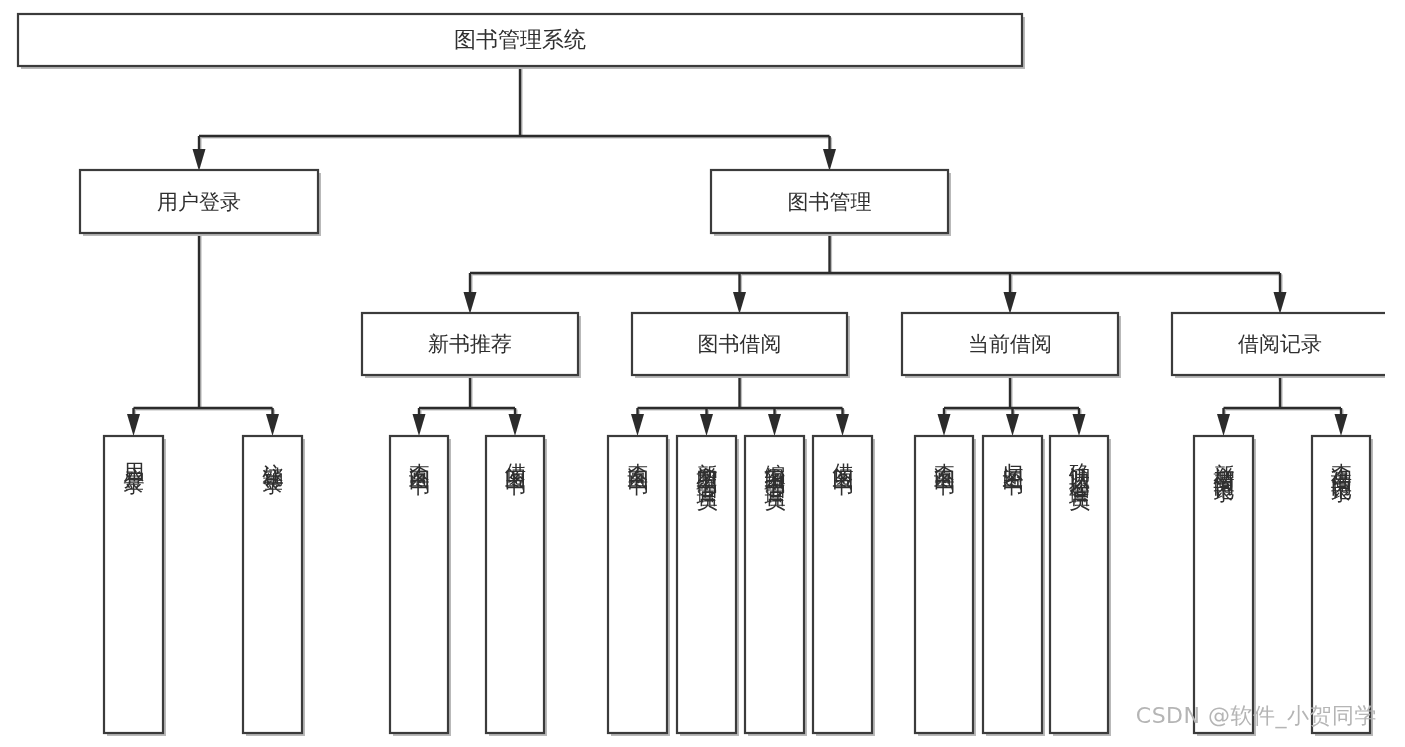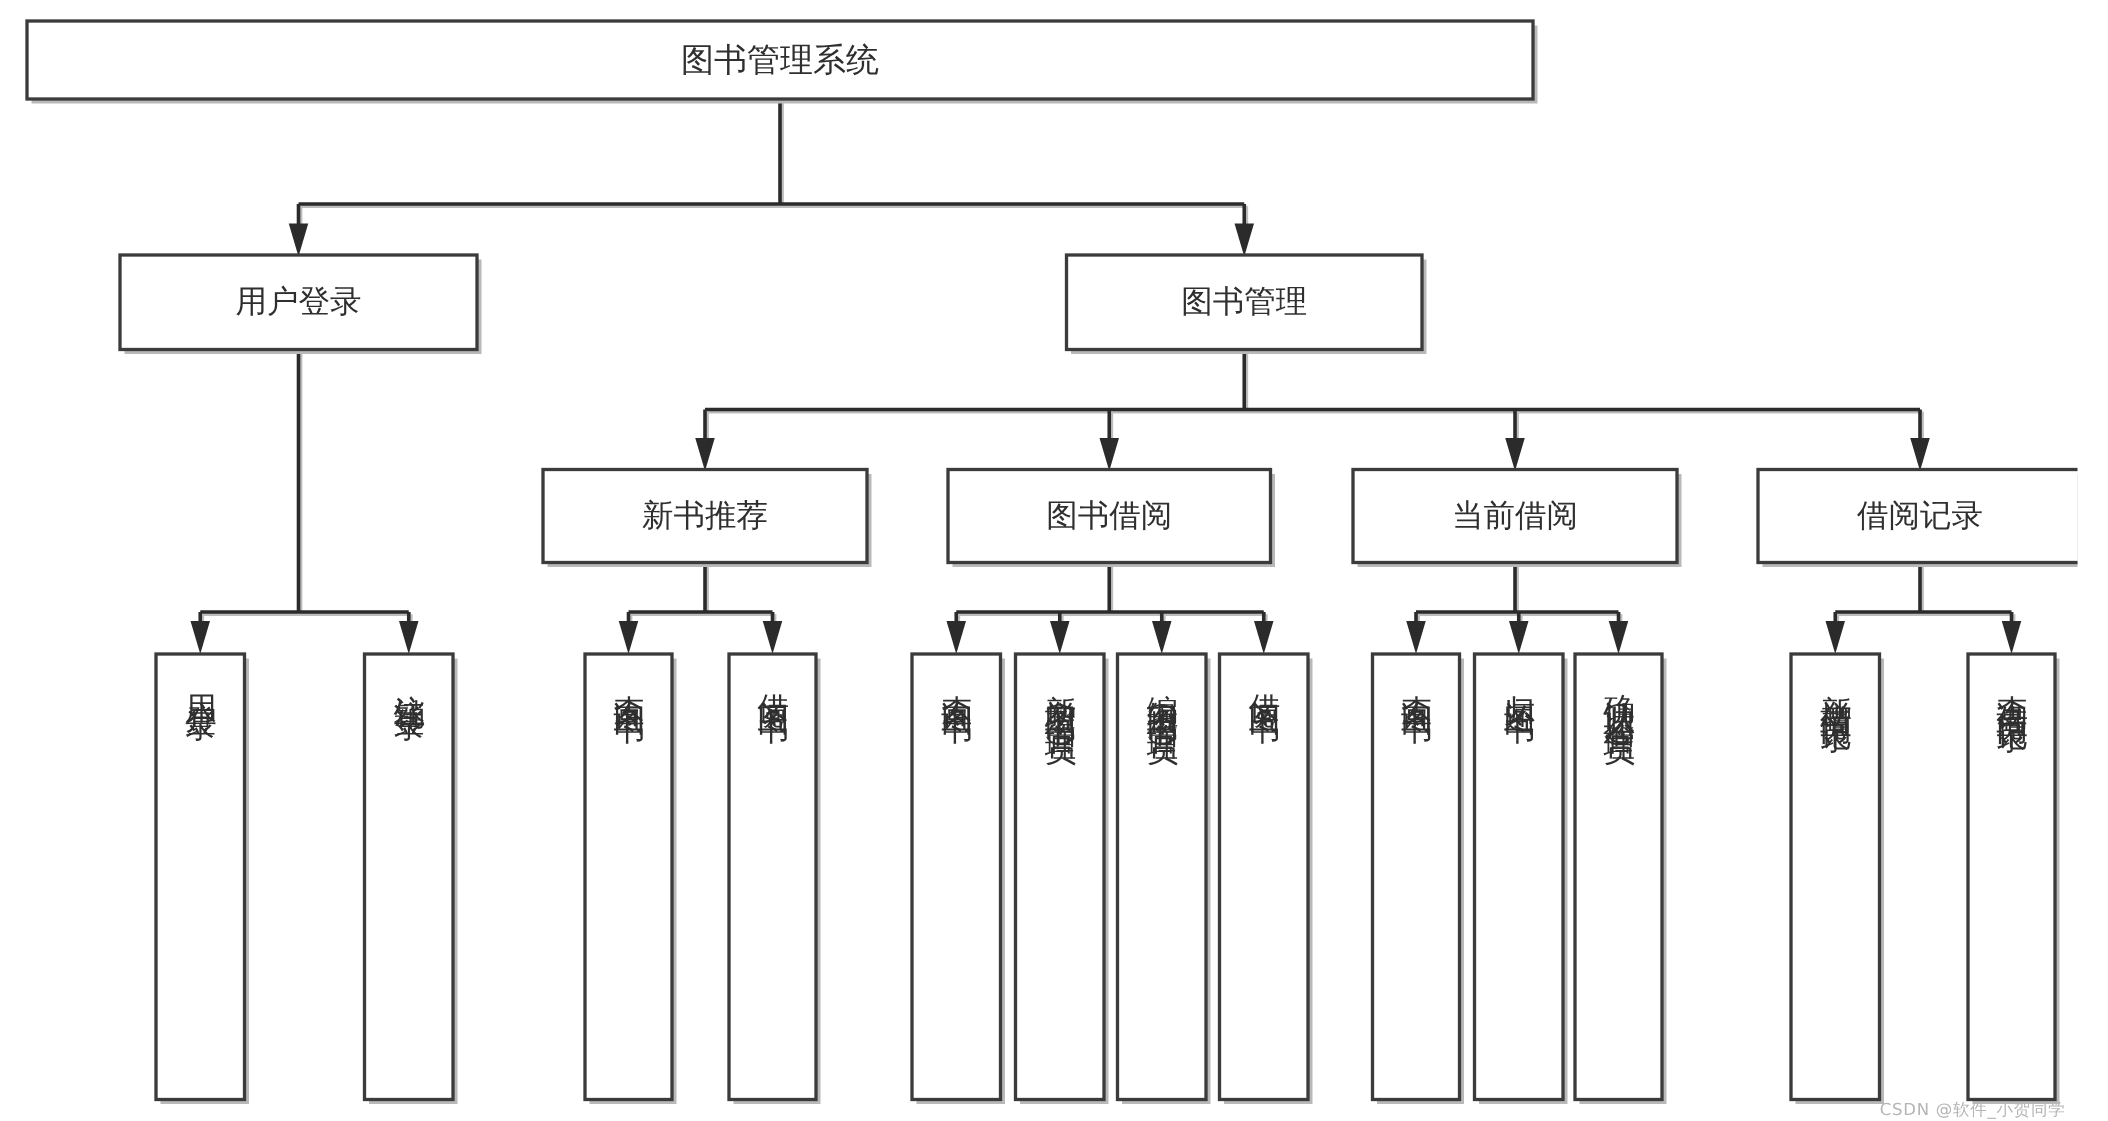--- a/index.html
+++ b/index.html
@@ -77,23 +77,23 @@
     font-family: "DejaVu Sans", "Liberation Sans", sans-serif;
     font-size: 21px;
     line-height: 1.0;
     color: #2f2f2f;
     letter-spacing: 4px;
     white-space: nowrap;
   }
   .watermark {
     position: absolute;
     right: 8px;
-    bottom: 0;
-    font-family: "DejaVu Sans", "Liberation Sans", sans-serif;
-    font-size: 11px;
+    bottom: 16px;
+    font-family: "DejaVu Sans", "Liberation Sans", sans-serif;
+    font-size: 22px;
     color: #b5b5b5;
     letter-spacing: 0.5px;
     white-space: nowrap;
   }
 </style>
 </head>
 <body>
 
 <div id="diagram-root">
 

